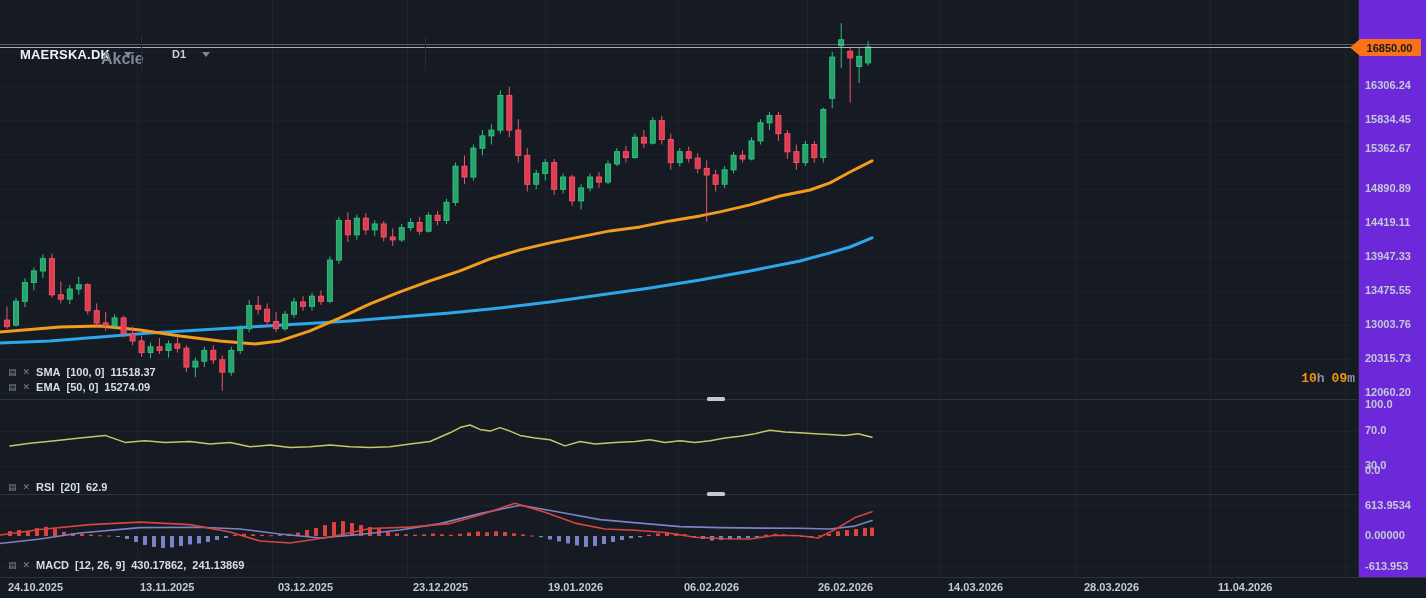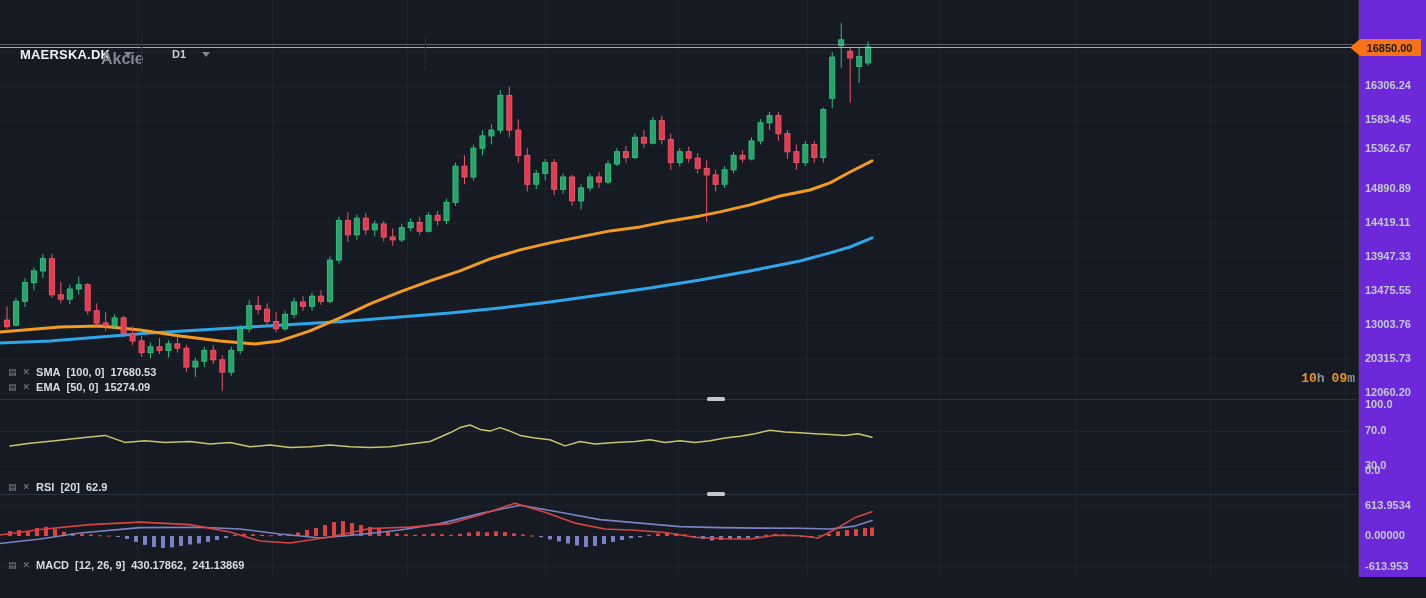--- a/index.html
+++ b/index.html
@@ -390,37 +390,49 @@
       <div class="tick" style="top: 351.92px;">20315.73</div>
       <div class="tick" style="top: 386px;">12060.20</div>
       <div class="tick" style="top: 398px;">100.0</div>
       <div class="tick" style="top: 424.1px;">70.0</div>
       <div class="tick" style="top: 458.9px;">30.0</div>
       <div class="tick" style="top: 464px; text-align: center;">0.0</div>
       <div class="tick" style="top: 498.5px;">613.9534</div>
       <div class="tick" style="top: 529px;">0.00000</div>
       <div class="tick" style="top: 559.5px;">-613.953</div>
     </div>
+  <div id="time-axis">
+      <div class="date" style="left: 8px;">24.10.2025</div>
+      <div class="date" style="left: 140px;">13.11.2025</div>
+      <div class="date" style="left: 278px;">03.12.2025</div>
+      <div class="date" style="left: 413px;">23.12.2025</div>
+      <div class="date" style="left: 548px;">19.01.2026</div>
+      <div class="date" style="left: 684px;">06.02.2026</div>
+      <div class="date" style="left: 818px;">26.02.2026</div>
+      <div class="date" style="left: 948px;">14.03.2026</div>
+      <div class="date" style="left: 1084px;">28.03.2026</div>
+      <div class="date" style="left: 1218px;">11.04.2026</div>
+    </div>
 
   <div class="header">
     <span class="sym">MAERSKA.DK</span>
     <span class="asset">Akcie</span>
     <span class="caret c1"></span>
     <span class="vdiv" style="left:141px;"></span>
     <span class="tf">D1</span>
     <span class="caret c2"></span>
     <span class="vdiv" style="left:425px;"></span>
   </div>
 
   <div class="legend" style="top:365px;">
     <span class="lic">▤</span>
     <span class="lic">✕</span>
     <span>SMA</span>
     <span>[100, 0]</span>
-    <span class="lval">17680.53</span>
+    <span class="lval">11518.37</span>
   </div>
   <div class="legend" style="top:380px;">
     <span class="lic">▤</span>
     <span class="lic">✕</span>
     <span>EMA</span>
     <span>[50, 0]</span>
     <span class="lval">15274.09</span>
   </div>
   <div class="legend" style="top:480px;">
     <span class="lic">▤</span>

